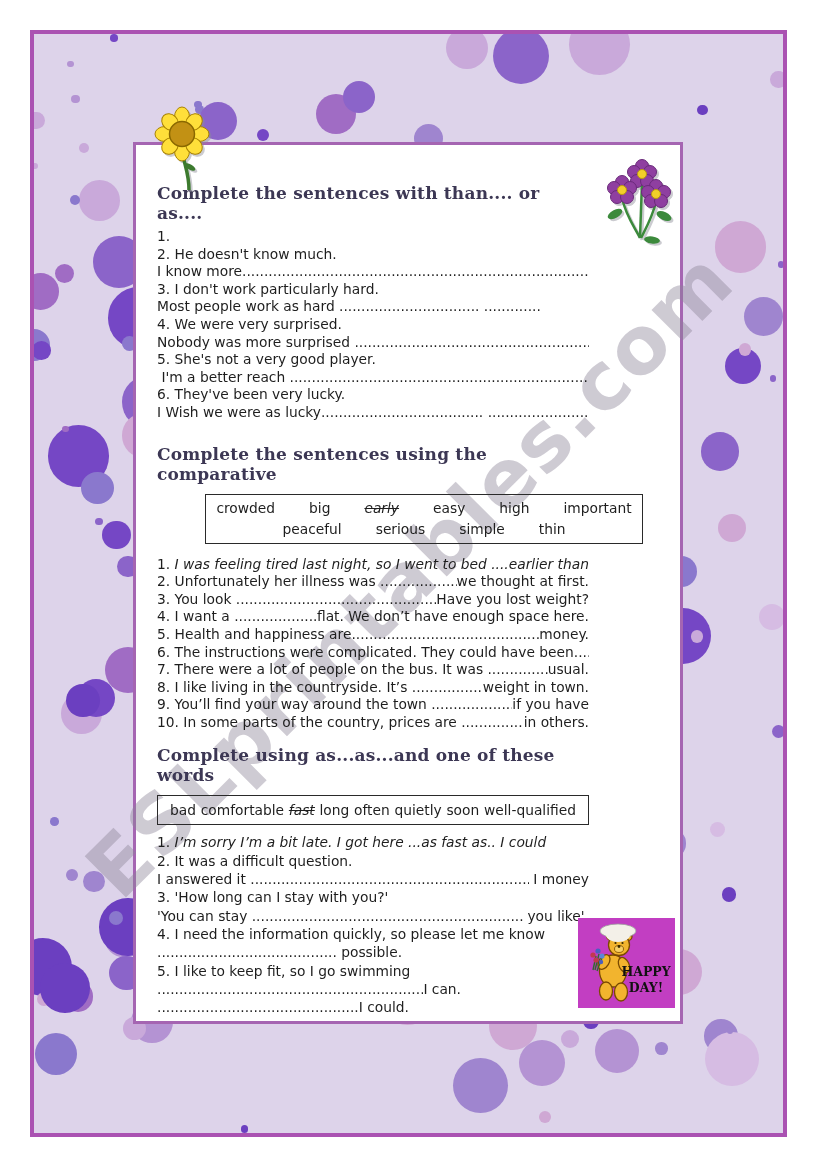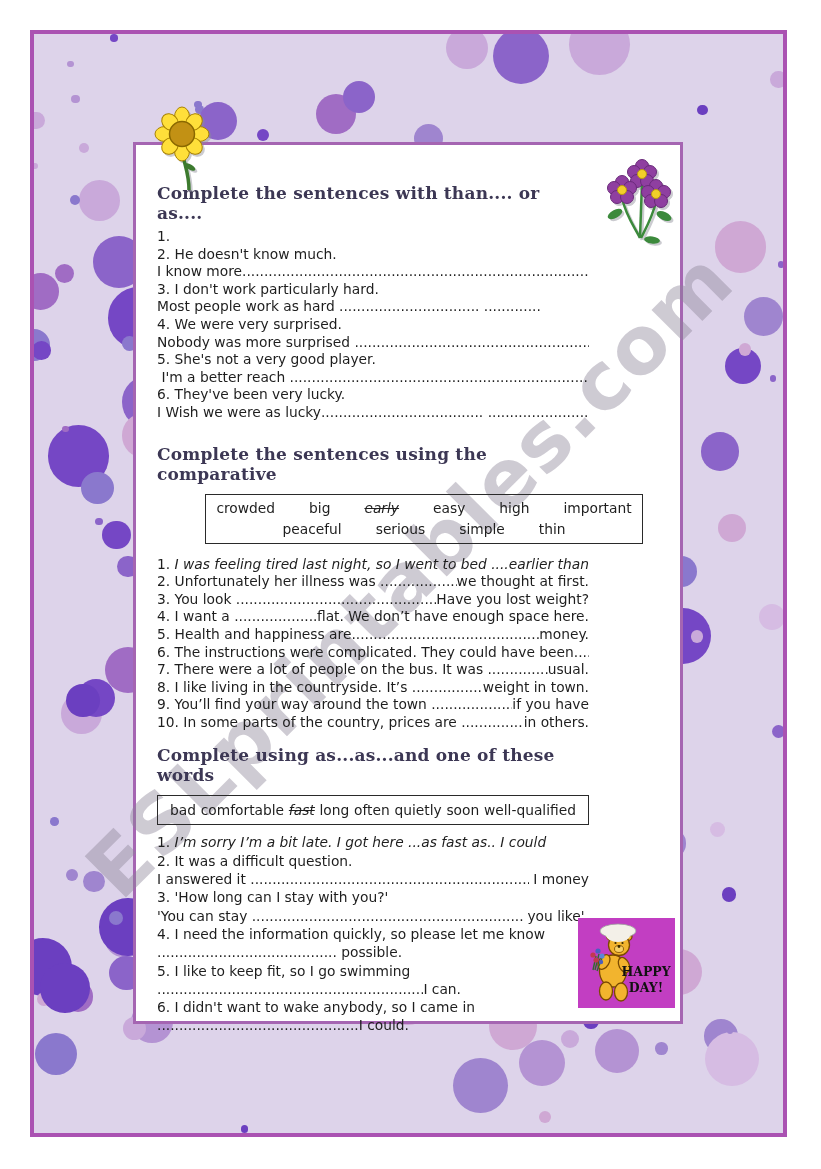--- a/index.html
+++ b/index.html
@@ -318,21 +318,20 @@
         </div>
         <div class="line"><span>1. </span><span class="it">I’m sorry I’m a bit late. I got here ...as fast as.. I could</span></div>
         <div class="line"><span>2. It was a difficult question.</span></div>
         <div class="line"><span>I answered it </span><span class="fill">........................................................................................................................................................</span><span> I money</span></div>
         <div class="line"><span>3. 'How long can I stay with you?'</span></div>
         <div class="line"><span>'You can stay </span><span class="fill">........................................................................................................................................................</span><span> you like'.</span></div>
         <div class="line"><span>4. I need the information quickly, so please let me know</span></div>
         <div class="line"><span>......................................... possible.</span></div>
         <div class="line"><span>5. I like to keep fit, so I go swimming</span></div>
         <div class="line short"><span class="fill">........................................................................................................................................................</span><span>I can.</span></div>
-        <div class="line"><span>6. I didn't want to wake anybody, so I came in</span></div>
         <div class="line"><span>..............................................I could.</span></div>
       </div>
     </div>
 
   <svg class="decor sunflower" width="60" height="85" viewBox="0 0 60 85">
     <path d="M30 43 C31 58 37 66 37 85" stroke="#3c7a2e" stroke-width="3.5" fill="none"></path>
     <ellipse cx="38" cy="62" rx="6" ry="2.6" transform="rotate(30 38 62)" fill="#3c7a2e"></ellipse>
     <g stroke="#a98200" stroke-width="1">
       <ellipse cx="30" cy="12" rx="7.5" ry="10" fill="#ffdf3a"></ellipse>
       <ellipse cx="30" cy="46" rx="7.5" ry="10" fill="#ffdf3a"></ellipse>

